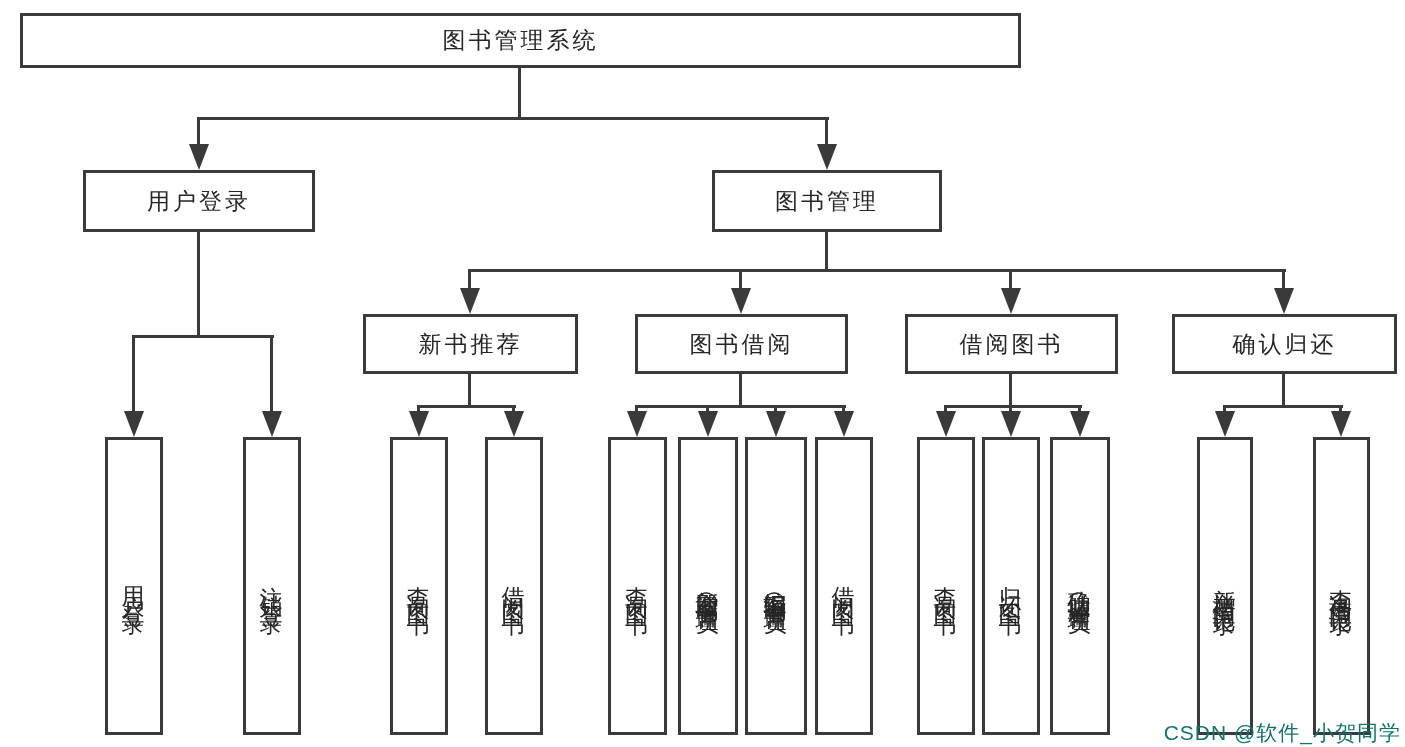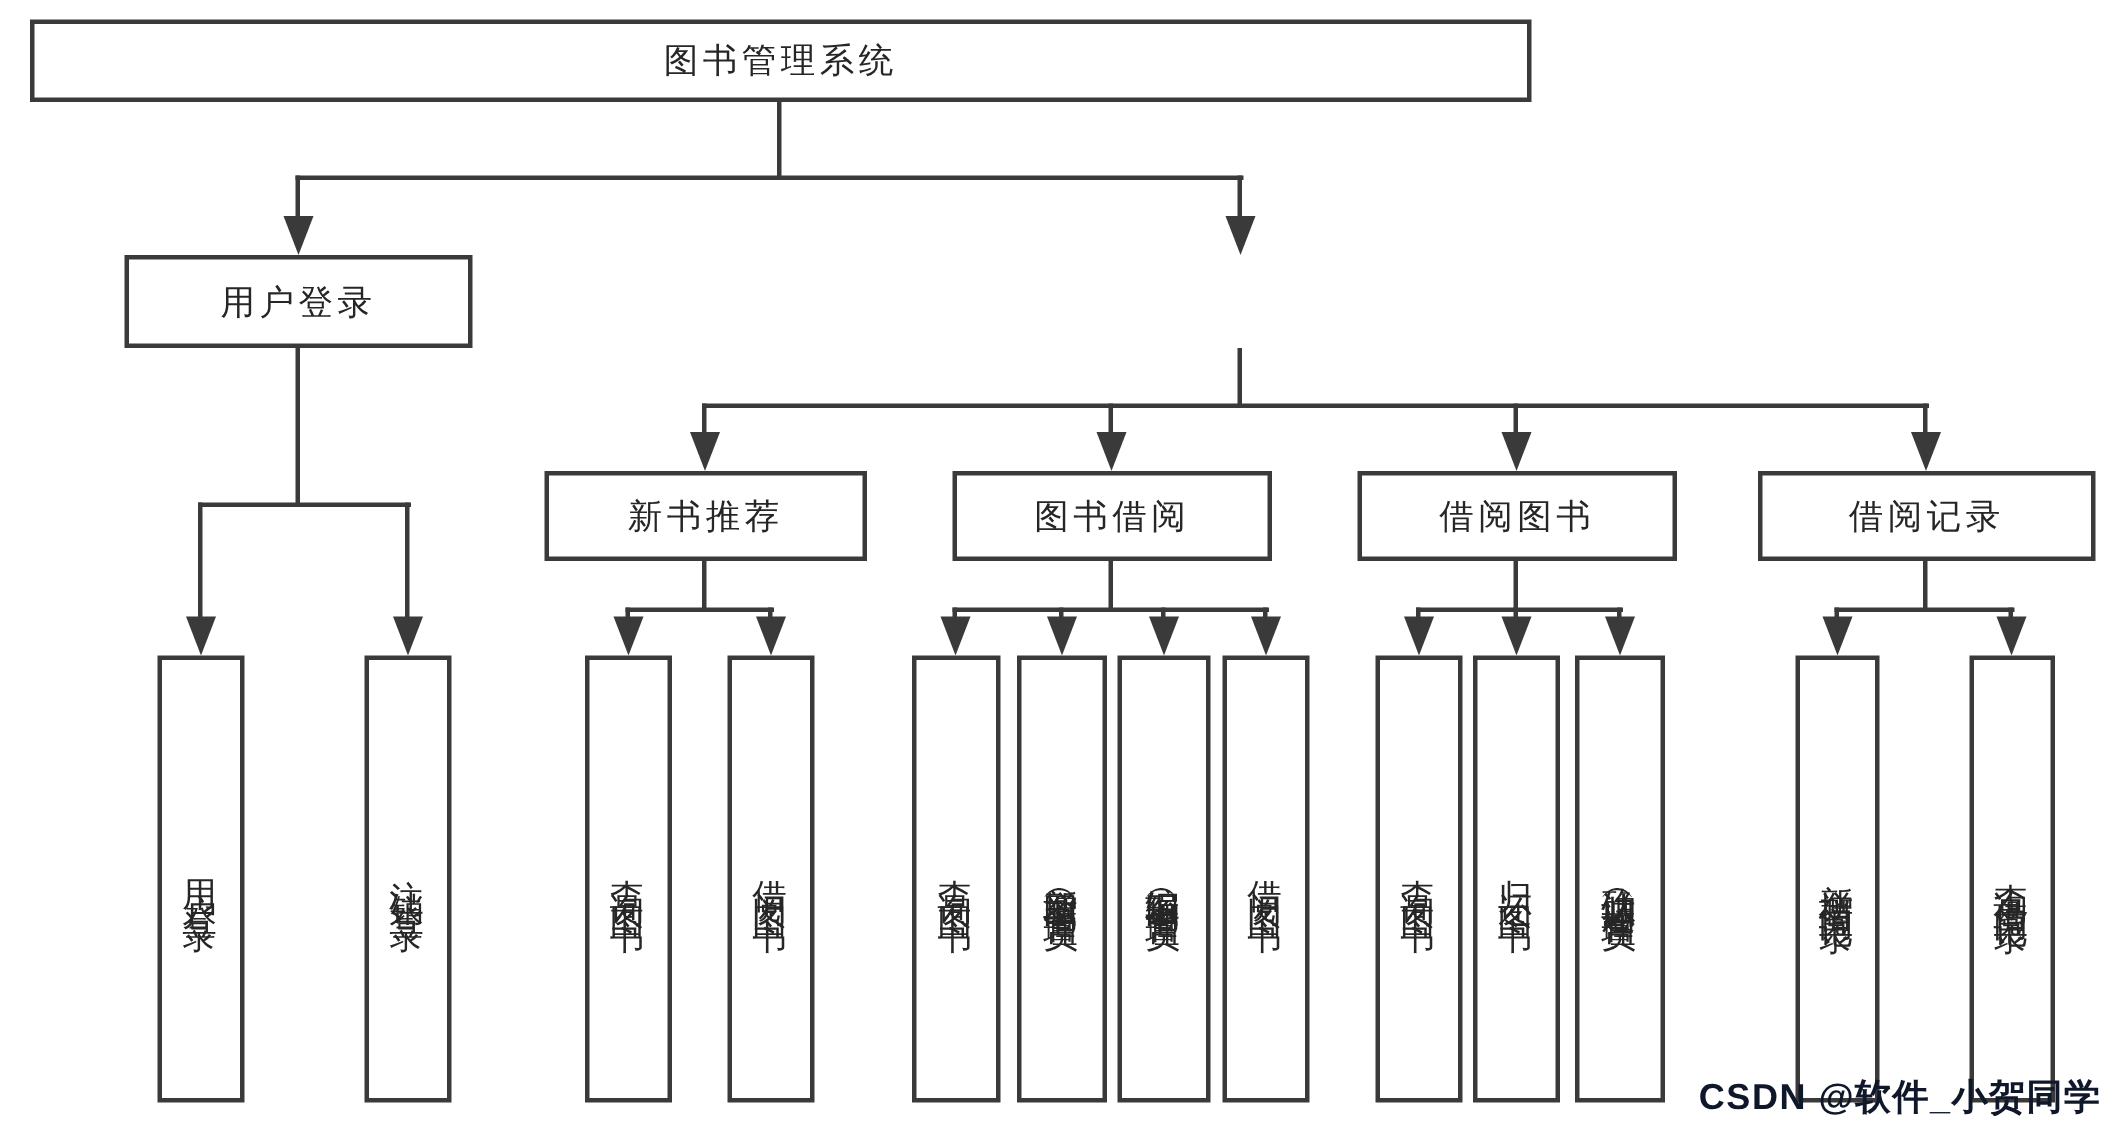--- a/index.html
+++ b/index.html
@@ -10,41 +10,44 @@
        display:flex;align-items:center;justify-content:center;color:#262626;text-align:right;}
   .box .lbl{font-size:23px;letter-spacing:3px;white-space:nowrap;color:#262626;}
   .leaf .lbl{writing-mode:vertical-rl;text-orientation:mixed;letter-spacing:6px;}
   .ls4 .lbl{letter-spacing:9px;}
   .ls6 .lbl{letter-spacing:5px;}
   .ls9 .lbl{letter-spacing:3px;}
   .vl{position:absolute;width:3px;background:#3a3a3a;}
   .hl{position:absolute;height:3px;background:#3a3a3a;}
   .ar{position:absolute;width:0;height:0;border-left:10px solid transparent;
       border-right:10px solid transparent;border-top:26px solid #3a3a3a;}
-  .watermark{position:absolute;right:4px;bottom:0px;font-size:24px;color:#0f172a;
-             letter-spacing:1px;z-index:5;white-space:nowrap;font-weight:bold;}
+  .watermark{position:absolute;right:4px;bottom:0px;font-size:21px;color:#0f766e;
+             letter-spacing:1px;z-index:5;white-space:nowrap;}
 </style>
 </head>
 <body>
 
 <div class="chart">
 
   <div class="box" style="left:20px;top:13px;width:1001px;height:55px;">
     <span class="lbl">图书管理系统</span>
   </div>
 
   <div class="vl" style="left:518px;top:68px;height:52px;"></div>
   <div class="hl" style="left:197px;top:117px;width:632px;"></div>
   <div class="vl" style="left:197px;top:117px;height:28px;"></div>
   <div class="ar" style="left:189px;top:144px;"></div>
   <div class="vl" style="left:825px;top:117px;height:28px;"></div>
   <div class="ar" style="left:817px;top:144px;"></div>
 
   <div class="box" style="left:83px;top:170px;width:232px;height:62px;">
     <span class="lbl">用户登录</span>
+  </div>
+  <div class="box" style="left:712px;top:170px;width:230px;height:62px;">
+    <span class="lbl">图书管理</span>
   </div>
 
   <div class="vl" style="left:197px;top:232px;height:106px;"></div>
   <div class="hl" style="left:132px;top:335px;width:142px;"></div>
   <div class="vl" style="left:132px;top:335px;height:77px;"></div>
   <div class="ar" style="left:124px;top:411px;"></div>
   <div class="vl" style="left:270px;top:335px;height:77px;"></div>
   <div class="ar" style="left:262px;top:411px;"></div>
 
   <div class="vl" style="left:825px;top:232px;height:40px;"></div>
@@ -61,21 +64,21 @@
   <div class="box" style="left:635px;top:314px;width:213px;height:60px;">
     <span class="lbl">图书借阅</span>
   </div>
   <div class="box" style="left:363px;top:314px;width:215px;height:60px;">
     <span class="lbl">新书推荐</span>
   </div>
   <div class="box" style="left:905px;top:314px;width:213px;height:60px;">
     <span class="lbl">借阅图书</span>
   </div>
   <div class="box" style="left:1172px;top:314px;width:225px;height:60px;">
-    <span class="lbl">借阅记录</span>
+    <span class="lbl">确认归还</span>
   </div>
 
   <div class="vl" style="left:468px;top:374px;height:34px;"></div>
   <div class="hl" style="left:417px;top:405px;width:99px;"></div>
   <div class="vl" style="left:417px;top:405px;height:9px;"></div>
   <div class="ar" style="left:409px;top:411px;"></div>
   <div class="vl" style="left:512px;top:405px;height:9px;"></div>
   <div class="ar" style="left:504px;top:411px;"></div>
 
   <div class="vl" style="left:739px;top:374px;height:34px;"></div>

